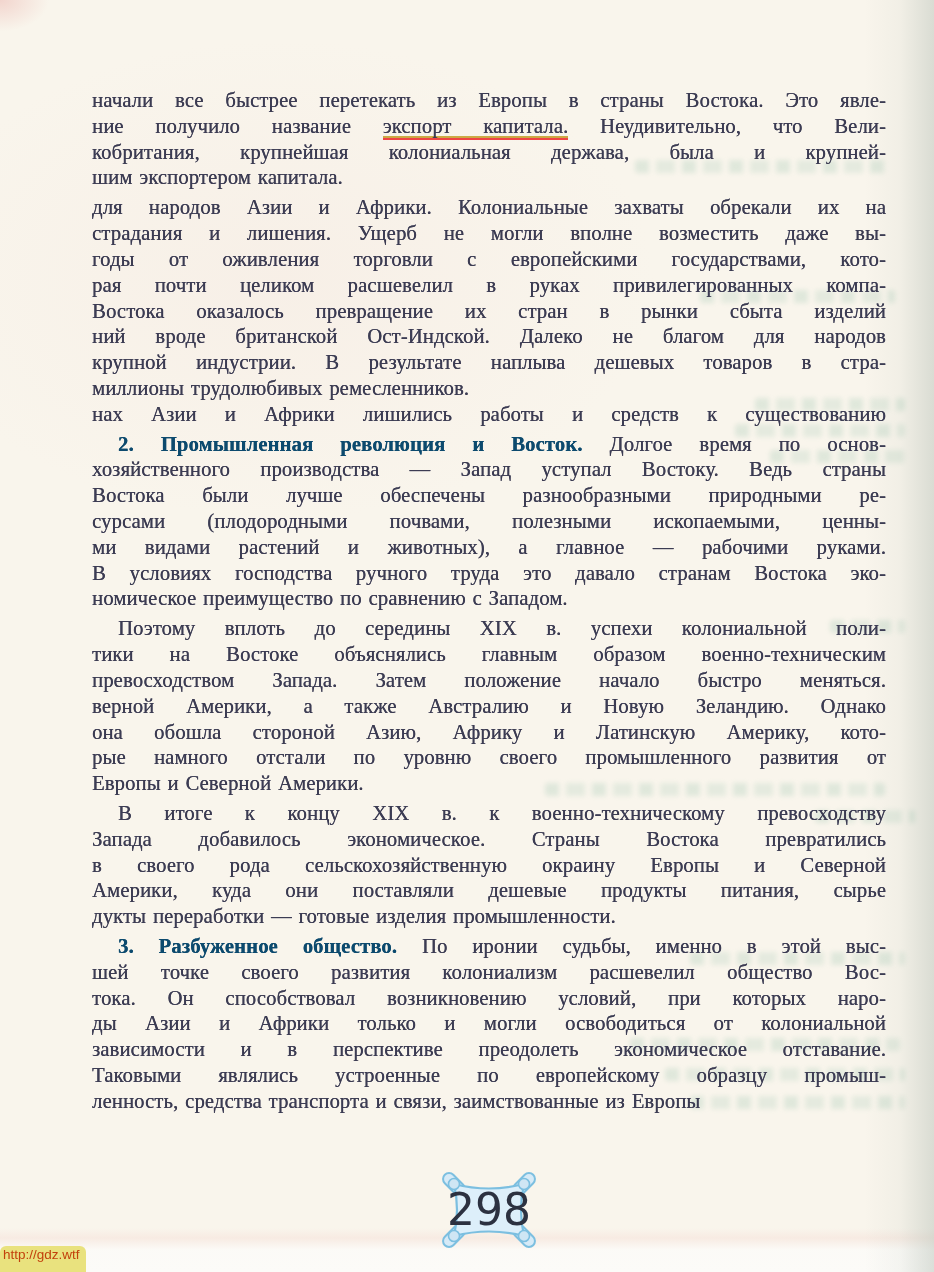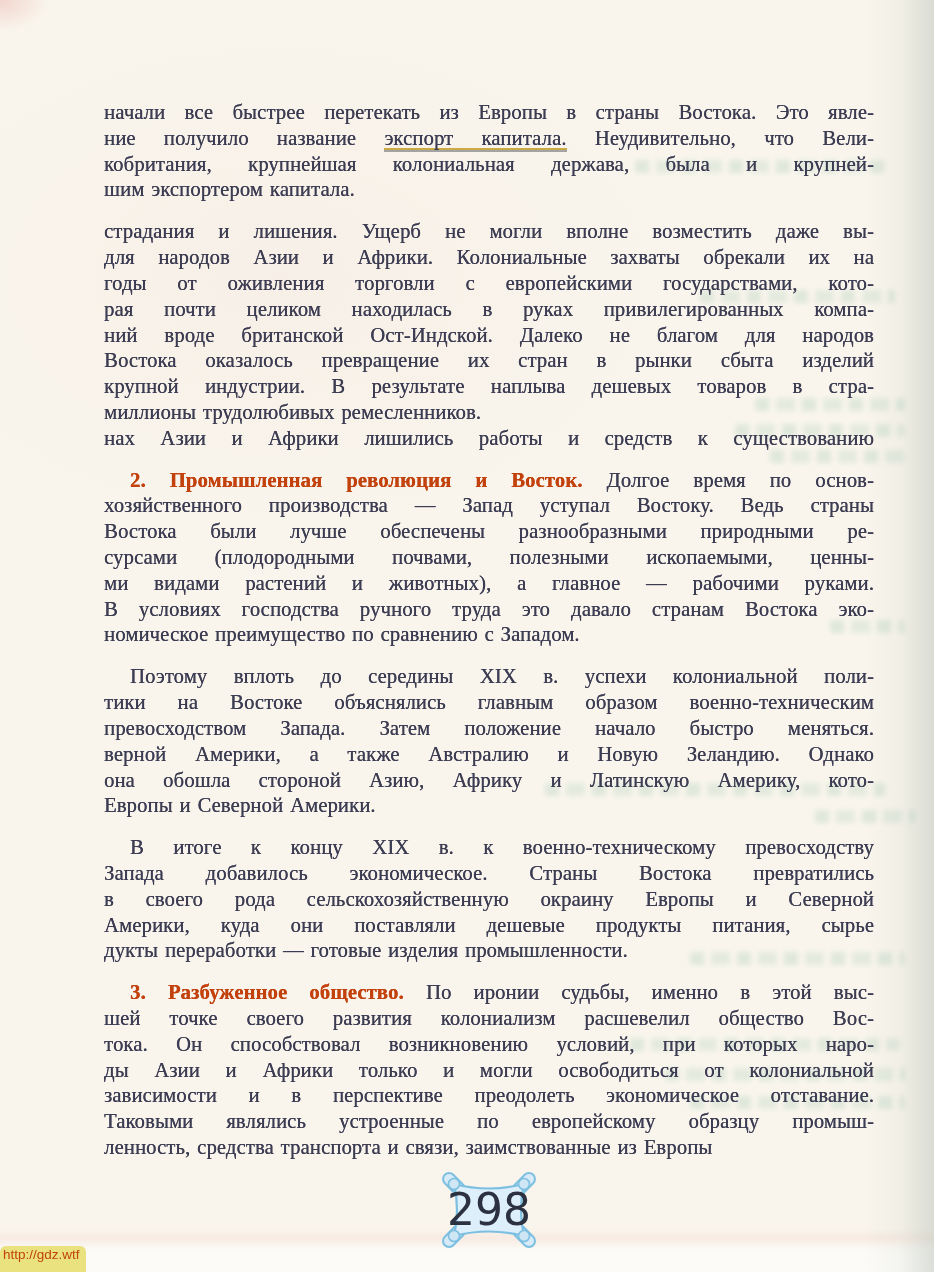--- a/index.html
+++ b/index.html
@@ -24,27 +24,27 @@
     background:repeating-linear-gradient(90deg,
       rgba(118,176,150,0.60) 0 14px, rgba(118,176,150,0) 14px 21px,
       rgba(118,176,150,0.48) 21px 40px, rgba(118,176,150,0) 40px 47px);
     pointer-events:none;
   }
   .text-block{
     position:absolute;left:88px;top:84px;width:802px;
     font-size:20.6px;line-height:25.82px;letter-spacing:0.15px;word-spacing:1.5px;
     color:#3c3c53;text-shadow:0.25px 0 0 currentColor;
   }
-  .para{margin:16px;}
+  .para{margin:4px;}
   .line{text-align:justify;text-align-last:justify;}
   .line.last{text-align-last:left;}
   .line.ind{text-indent:26px;}
-  .b{font-weight:700;color:#c2410c;}
+  .b{font-weight:700;color:#0c4a6e;}
   .u{
-    border-bottom:2px solid #a3a3a3;
+    border-bottom:2px solid #ef4444;
     box-shadow:inset 0 -2px 0 #cbaa45;
     padding-bottom:1px;
   }
   .pagenum{position:absolute;left:437px;top:1172px;width:104px;height:76px;}
   .pagenum svg{display:block;}
   .pagenum text{
     font-family:"DejaVu Sans","Liberation Sans",sans-serif;
     fill:#2c3140;
   }
   .watermark{
@@ -76,45 +76,46 @@
   <i class="ghost" style="left:690px;top:1096px;width:215px"></i>
 
   <div class="text-block">
       <div class="para">
         <div class="line"><span>начали все быстрее перетекать из Европы в страны Востока. Это явле-</span></div>
         <div class="line"><span>ние получило название </span><span class="u">экспорт капитала.</span><span> Неудивительно, что Вели-</span></div>
         <div class="line"><span>кобритания, крупнейшая колониальная держава, была и крупней-</span></div>
         <div class="line last"><span>шим экспортером капитала.</span></div>
       </div>
       <div class="para">
+        <div class="line"><span>для народов Азии и Африки. Колониальные захваты обрекали их на</span></div>
         <div class="line"><span>страдания и лишения. Ущерб не могли вполне возместить даже вы-</span></div>
-        <div class="line"><span>для народов Азии и Африки. Колониальные захваты обрекали их на</span></div>
         <div class="line"><span>годы от оживления торговли с европейскими государствами, кото-</span></div>
-        <div class="line"><span>рая почти целиком находилась в руках привилегированных компа-</span></div>
+        <div class="line"><span>рая почти целиком расшевелил в руках привилегированных компа-</span></div>
+        <div class="line"><span>Востока оказалось превращение их стран в рынки сбыта изделий</span></div>
         <div class="line"><span>ний вроде британской Ост-Индской. Далеко не благом для народов</span></div>
-        <div class="line"><span>Востока оказалось превращение их стран в рынки сбыта изделий</span></div>
         <div class="line"><span>крупной индустрии. В результате наплыва дешевых товаров в стра-</span></div>
         <div class="line last"><span>миллионы трудолюбивых ремесленников.</span></div>
         <div class="line"><span>нах Азии и Африки лишились работы и средств к существованию</span></div>
       </div>
       <div class="para">
         <div class="line ind"><span class="b">2. Промышленная революция и Восток.</span><span> Долгое время по основ-</span></div>
         <div class="line"><span>хозяйственного производства — Запад уступал Востоку. Ведь страны</span></div>
         <div class="line"><span>Востока были лучше обеспечены разнообразными природными ре-</span></div>
         <div class="line"><span>сурсами (плодородными почвами, полезными ископаемыми, ценны-</span></div>
         <div class="line"><span>ми видами растений и животных), а главное — рабочими руками.</span></div>
         <div class="line"><span>В условиях господства ручного труда это давало странам Востока эко-</span></div>
         <div class="line last"><span>номическое преимущество по сравнению с Западом.</span></div>
       </div>
       <div class="para">
         <div class="line ind"><span>Поэтому вплоть до середины XIX в. успехи колониальной поли-</span></div>
         <div class="line"><span>тики на Востоке объяснялись главным образом военно-техническим</span></div>
         <div class="line"><span>превосходством Запада. Затем положение начало быстро меняться.</span></div>
         <div class="line"><span>верной Америки, а также Австралию и Новую Зеландию. Однако</span></div>
         <div class="line"><span>она обошла стороной Азию, Африку и Латинскую Америку, кото-</span></div>
+        <div class="line"><span>рые намного отстали по уровню своего промышленного развития от</span></div>
         <div class="line last"><span>Европы и Северной Америки.</span></div>
       </div>
       <div class="para">
         <div class="line ind"><span>В итоге к концу XIX в. к военно-техническому превосходству</span></div>
         <div class="line"><span>Запада добавилось экономическое. Страны Востока превратились</span></div>
         <div class="line"><span>в своего рода сельскохозяйственную окраину Европы и Северной</span></div>
         <div class="line"><span>Америки, куда они поставляли дешевые продукты питания, сырье</span></div>
         <div class="line last"><span>дукты переработки — готовые изделия промышленности.</span></div>
       </div>
       <div class="para">

